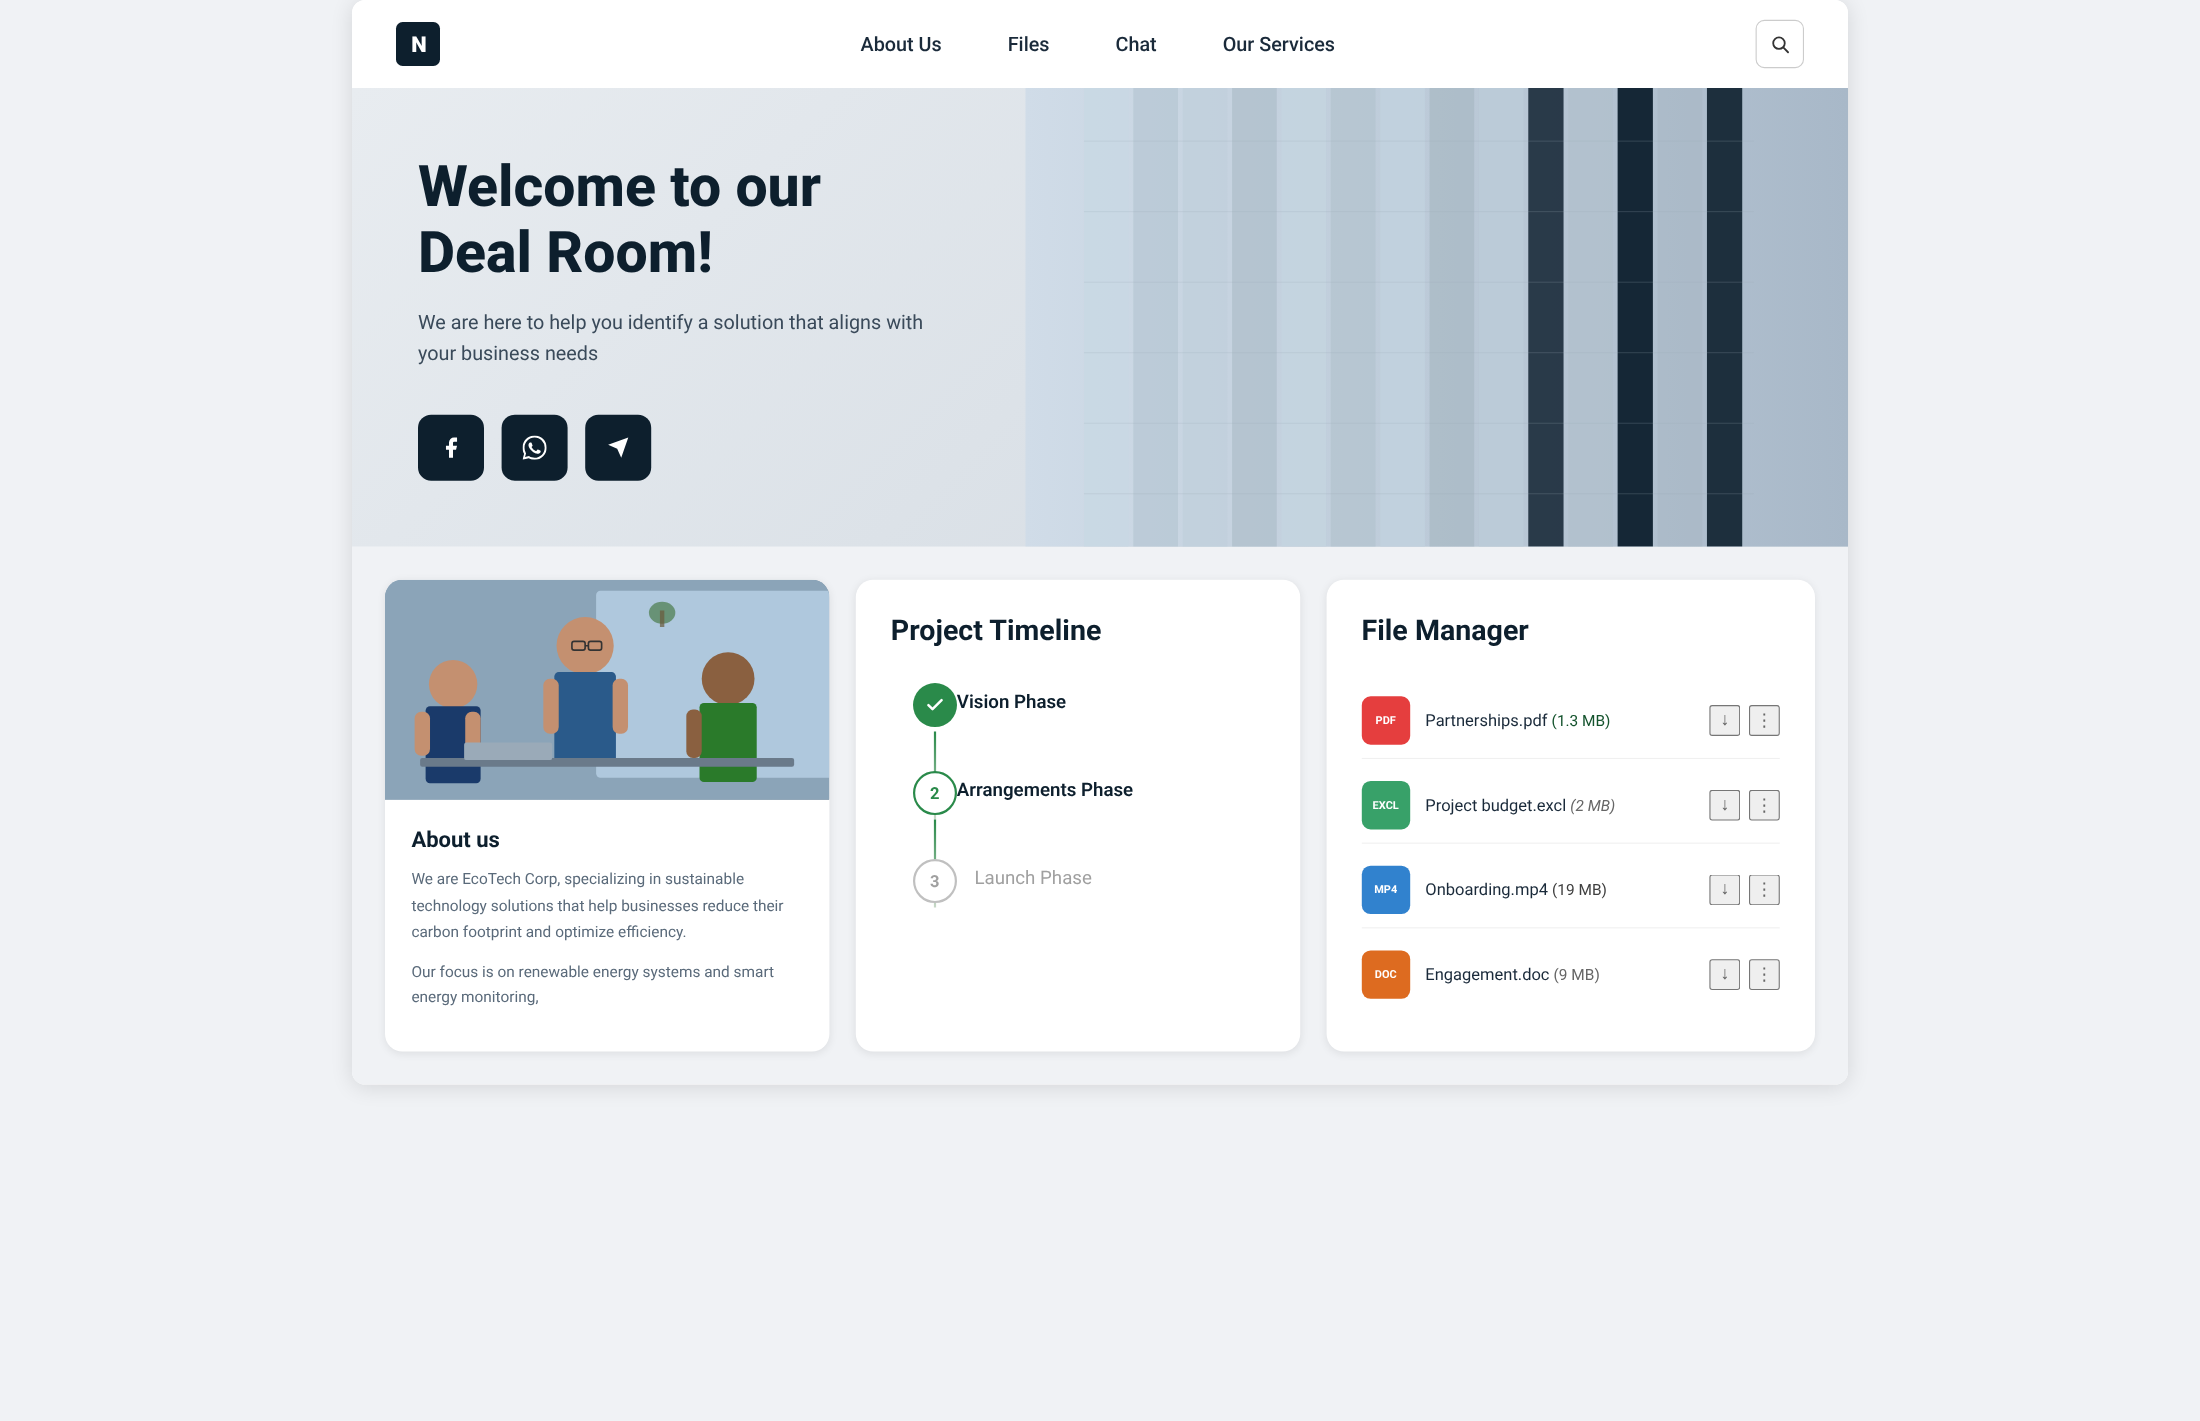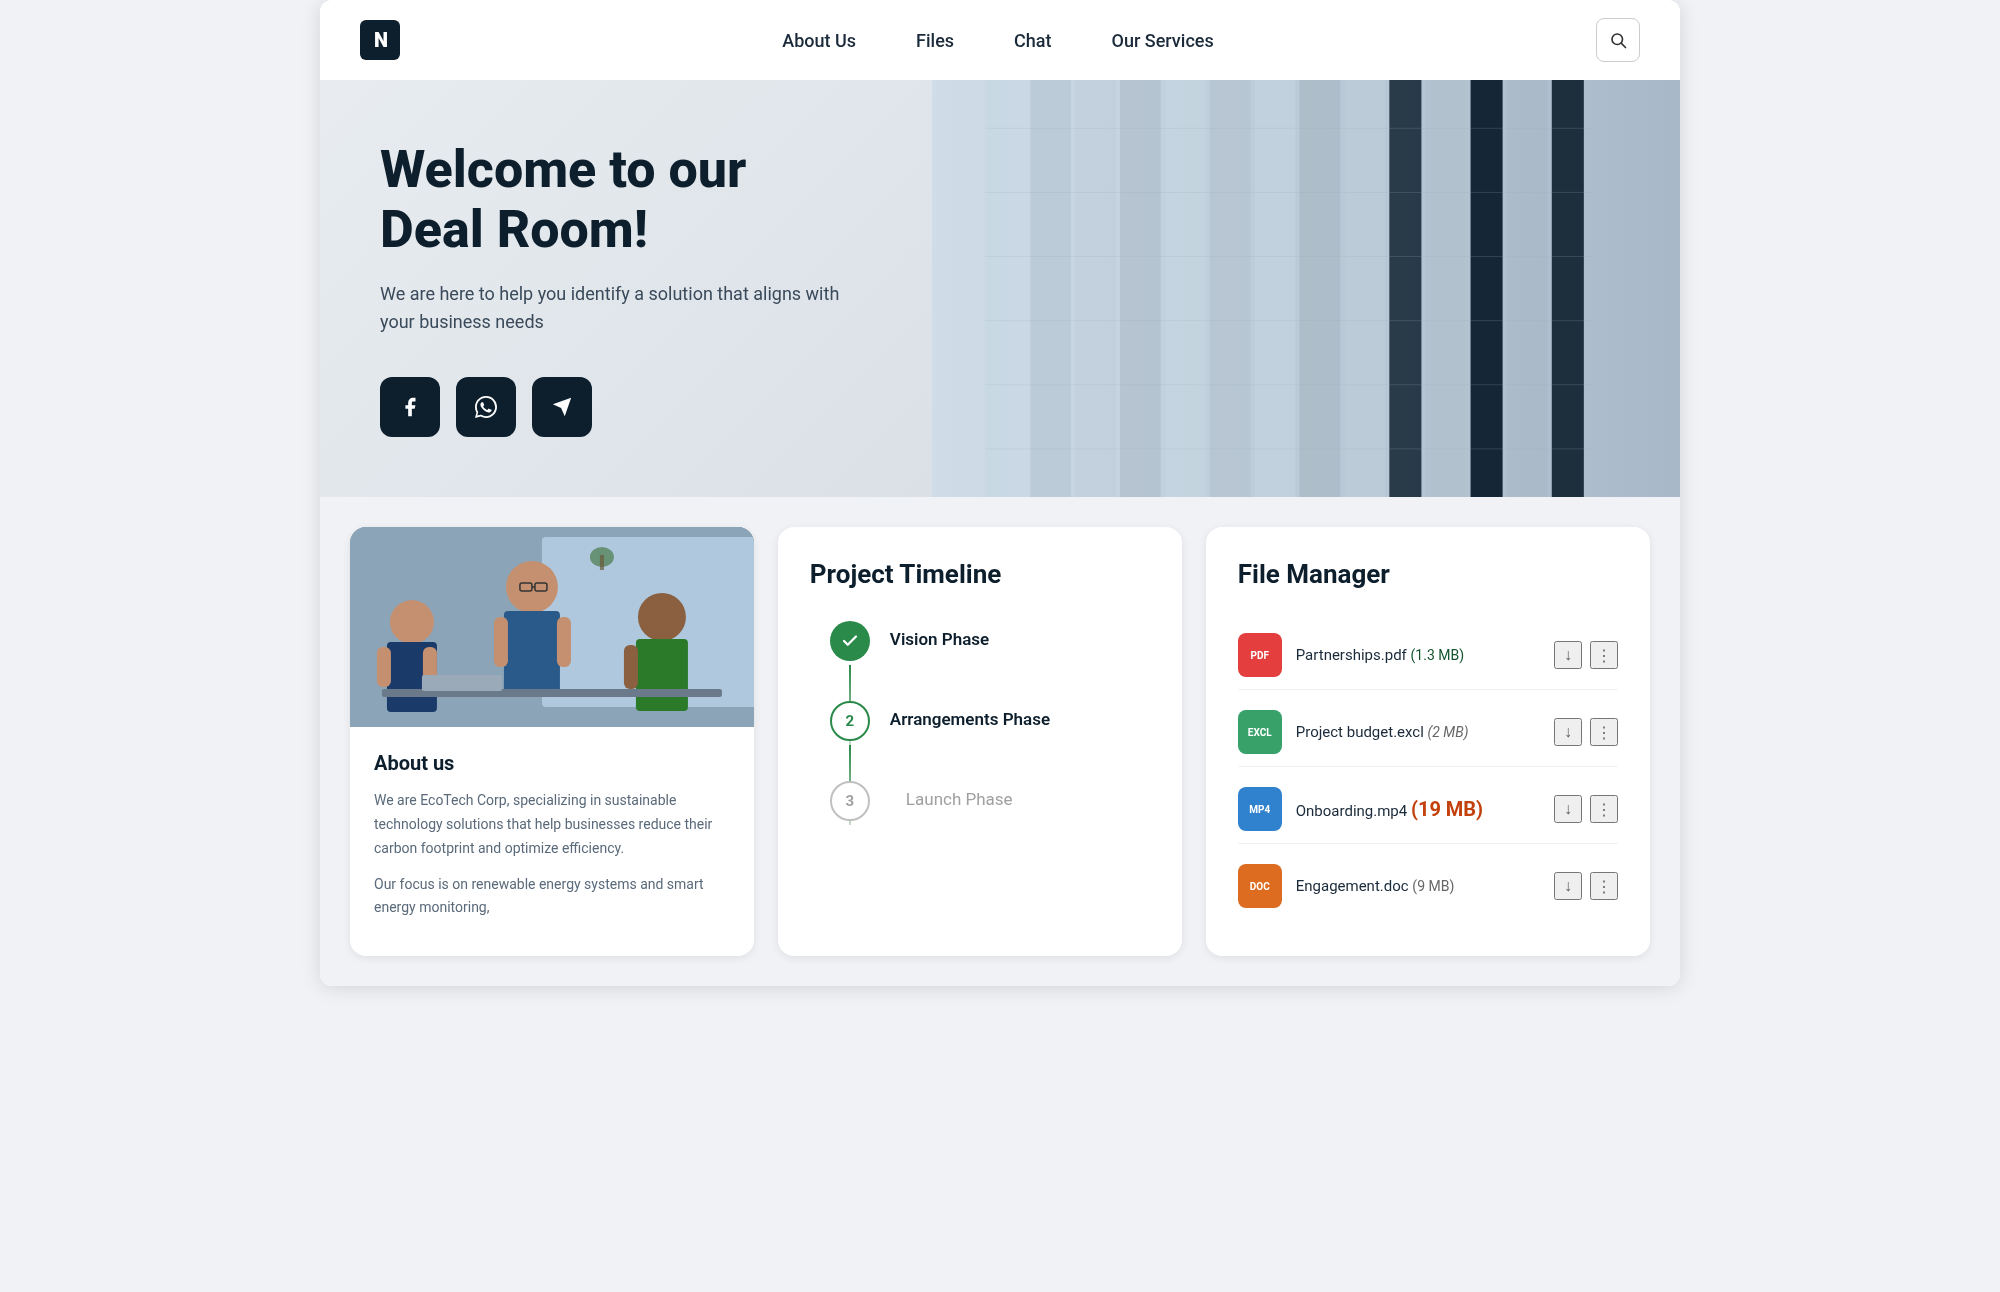--- a/index.html
+++ b/index.html
@@ -162,21 +162,20 @@
       color: #0d1f2d;
       margin-bottom: 32px;
     }
     .timeline {
       position: relative;
       padding-left: 20px;
     }
     .timeline-item {
       display: flex;
       align-items: flex-start;
-      gap: 20px;
       margin-bottom: 40px;
       position: relative;
     }
     .timeline-item:not(:last-child)::after {
       content: '';
       position: absolute;
       left: 19px;
       top: 44px;
       width: 2px;
       height: 80px;
@@ -478,21 +477,21 @@
             <button class="file-action-btn" title="Download">↓</button>
             <button class="file-action-btn" title="More">⋮</button>
           </div>
         </div>
 
         <div class="file-item">
           <div class="file-badge badge-mp4">
             <span>MP4</span>
           </div>
           <span class="file-name">
-            <span>Onboarding.mp4</span> <span style="color:#c2410c;font-size:20px;font-weight:bold;">(19 MB)</span>
+            <span>Onboarding.mp4</span> <span style="color:#404040;font-size:14px;">(19 MB)</span>
           </span>
           <div class="file-actions">
             <button class="file-action-btn" title="Download">↓</button>
             <button class="file-action-btn" title="More">⋮</button>
           </div>
         </div>
 
         <div class="file-item">
           <div class="file-badge badge-doc">
             <span>DOC</span>

